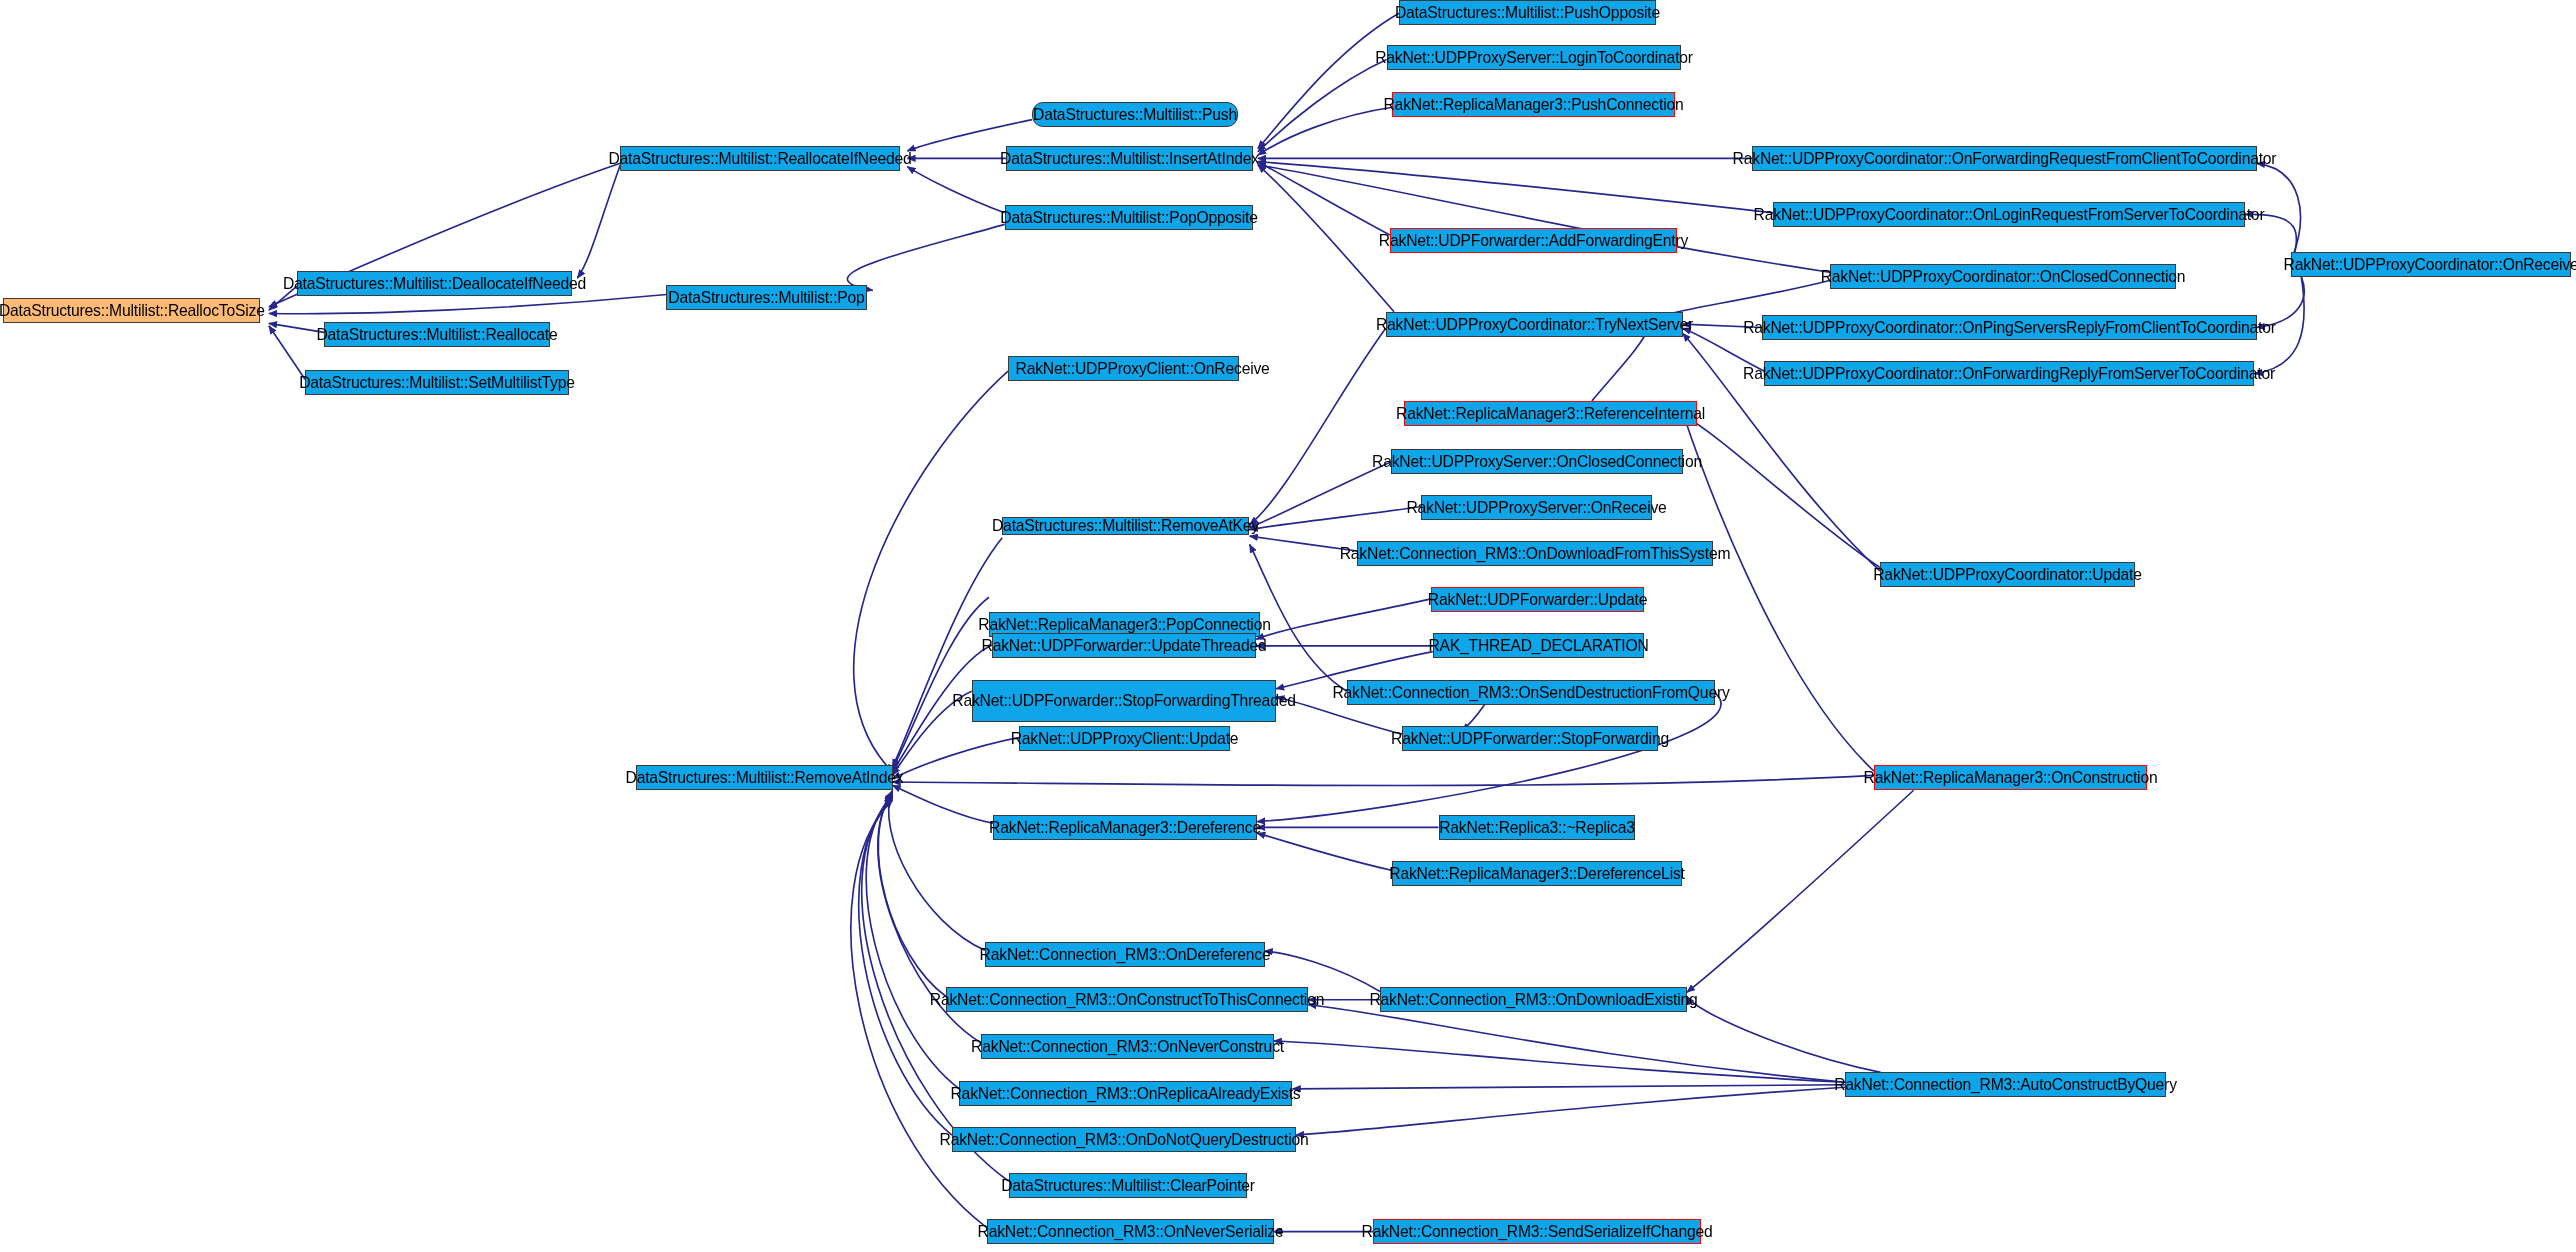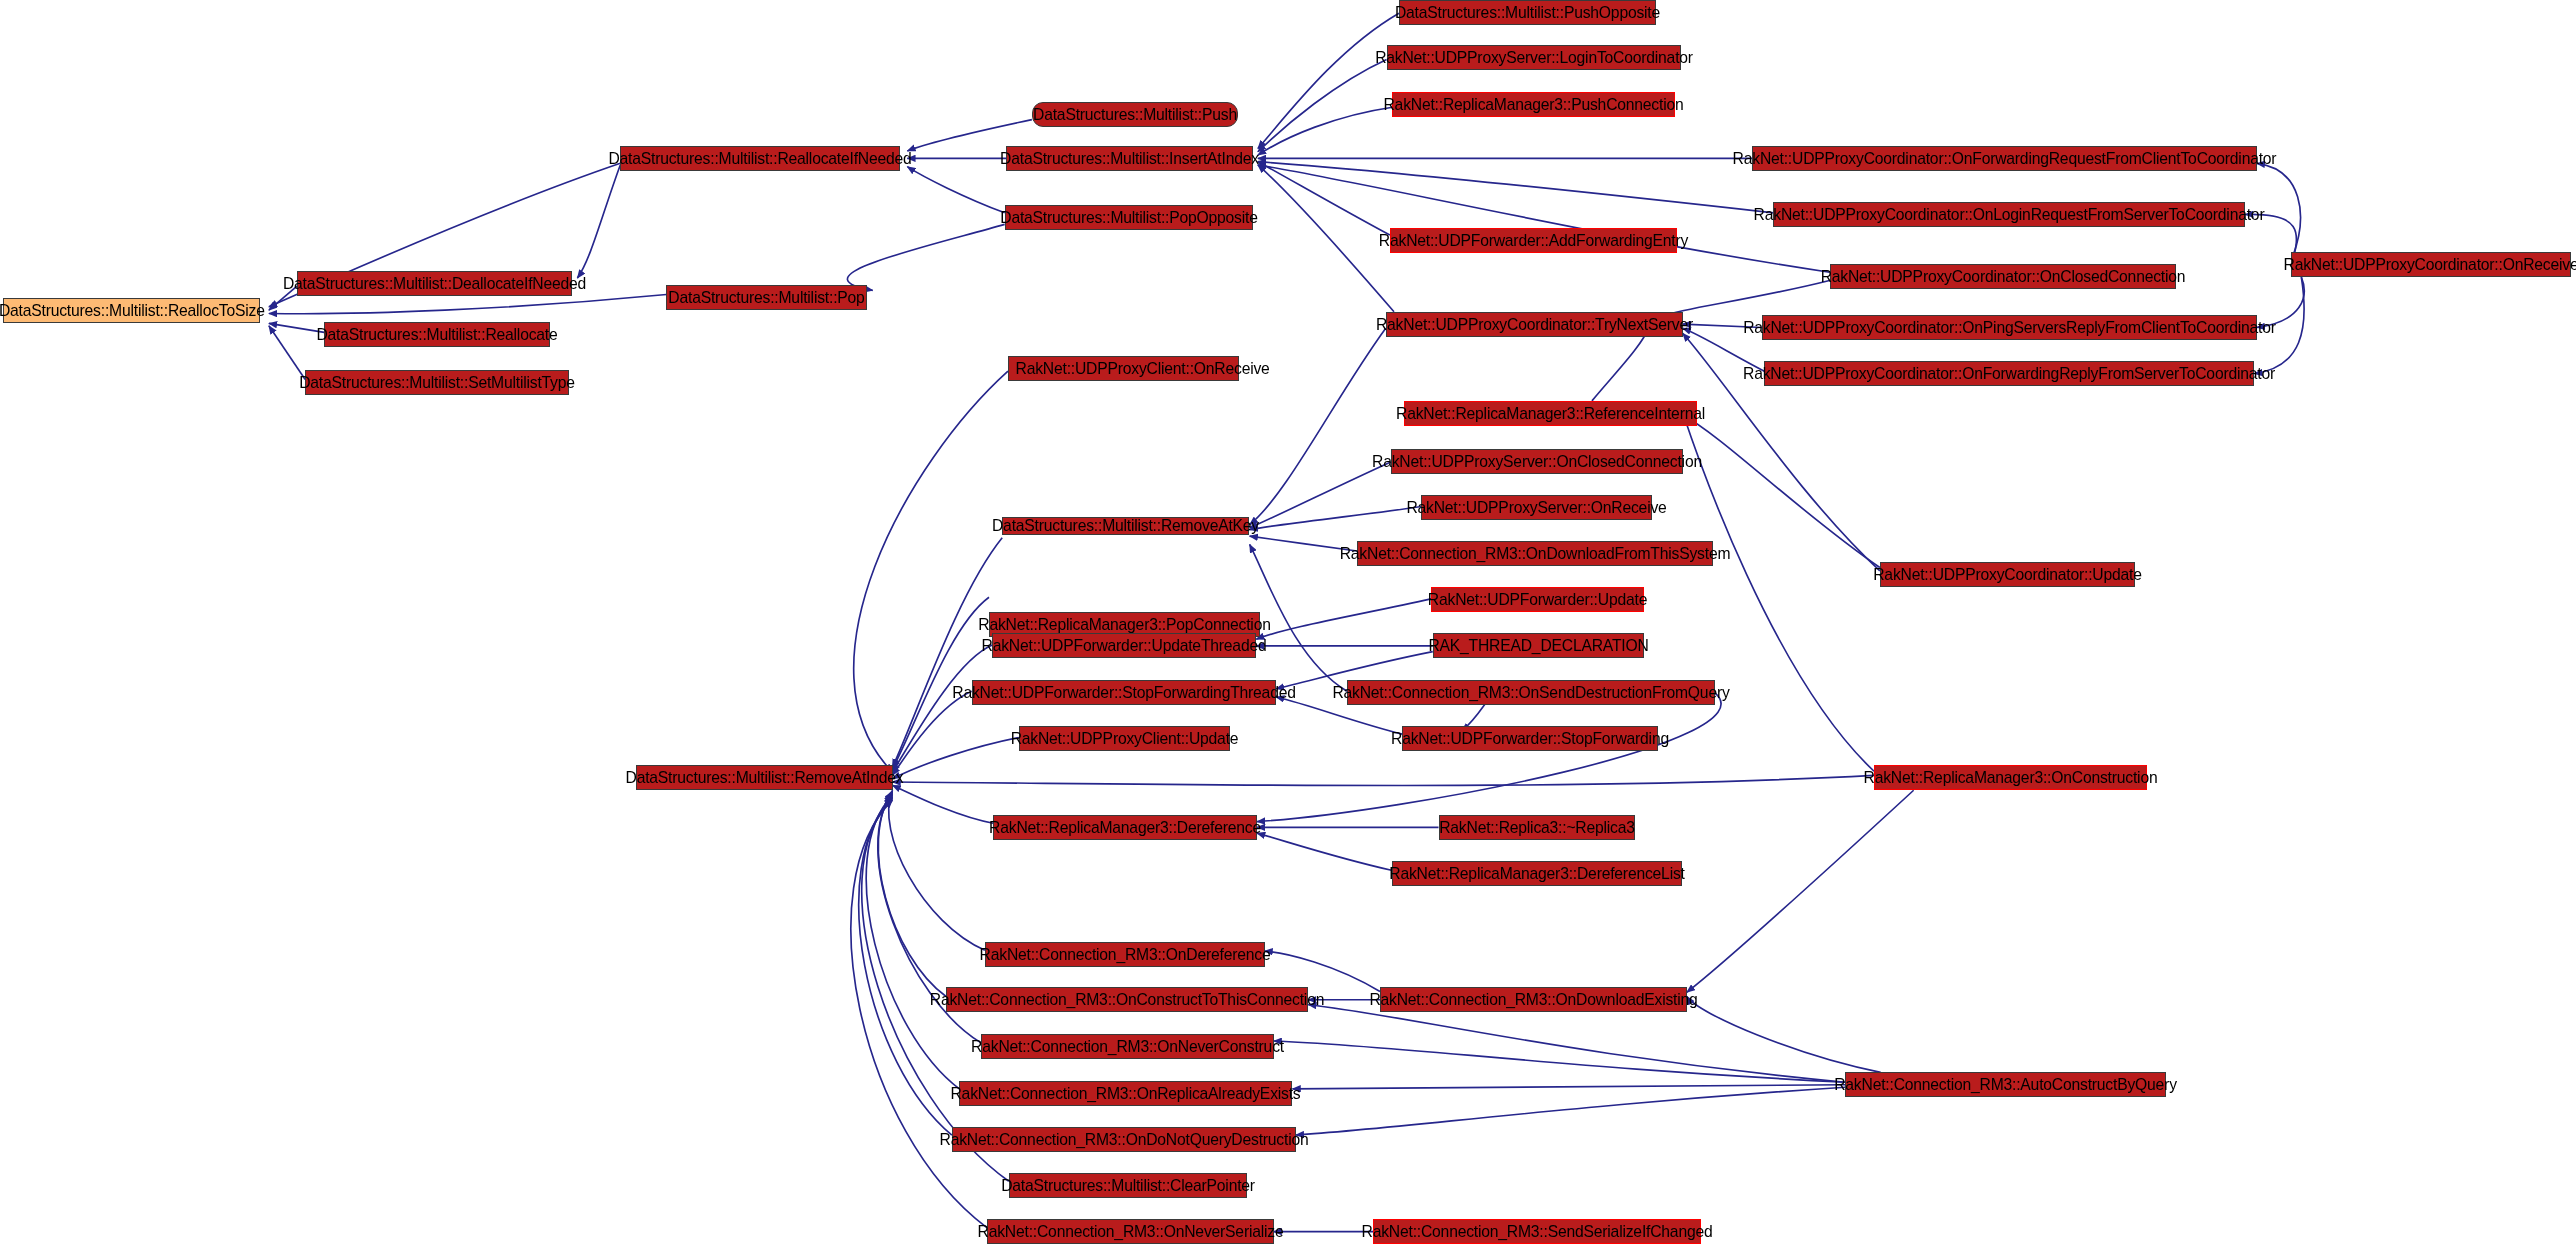--- a/index.html
+++ b/index.html
@@ -21,21 +21,21 @@
     width: 2576px;
     height: 1253px;
     pointer-events: none;
   }
   .node {
     position: absolute;
     box-sizing: border-box;
     display: flex;
     align-items: center;
     justify-content: center;
-    background: #b91c1c;
+    background: #0ea5e9;
     border: 1.6px solid #3a3a3a;
     color: #000000;
     font-size: 15.7px;
     line-height: 1;
     white-space: nowrap;
     letter-spacing: -0.2px;
     padding: 0 5.8px;
     cursor: pointer;
   }
   .node.root {
@@ -216,21 +216,21 @@
       </div>
       <div class="node hilite" style="left: 1431px; top: 587px; width: 213px; height: 25px;">
         <span class="node-label">RakNet::UDPForwarder::Update</span>
       </div>
       <div class="node" style="left: 992px; top: 633px; width: 264px; height: 25px;">
         <span class="node-label">RakNet::UDPForwarder::UpdateThreaded</span>
       </div>
       <div class="node" style="left: 1433px; top: 633px; width: 211px; height: 25px;">
         <span class="node-label">RAK_THREAD_DECLARATION</span>
       </div>
-      <div class="node" style="left: 972px; top: 680px; width: 304px; height: 25px;">
+      <div class="node" style="left: 972px; top: 680px; width: 304px; height: 42px;">
         <span class="node-label">RakNet::UDPForwarder::StopForwardingThreaded</span>
       </div>
       <div class="node" style="left: 1347px; top: 680px; width: 368px; height: 25px;">
         <span class="node-label">RakNet::Connection_RM3::OnSendDestructionFromQuery</span>
       </div>
       <div class="node" style="left: 1019px; top: 726px; width: 211px; height: 25px;">
         <span class="node-label">RakNet::UDPProxyClient::Update</span>
       </div>
       <div class="node" style="left: 1402px; top: 726px; width: 256px; height: 25px;">
         <span class="node-label">RakNet::UDPForwarder::StopForwarding</span>

